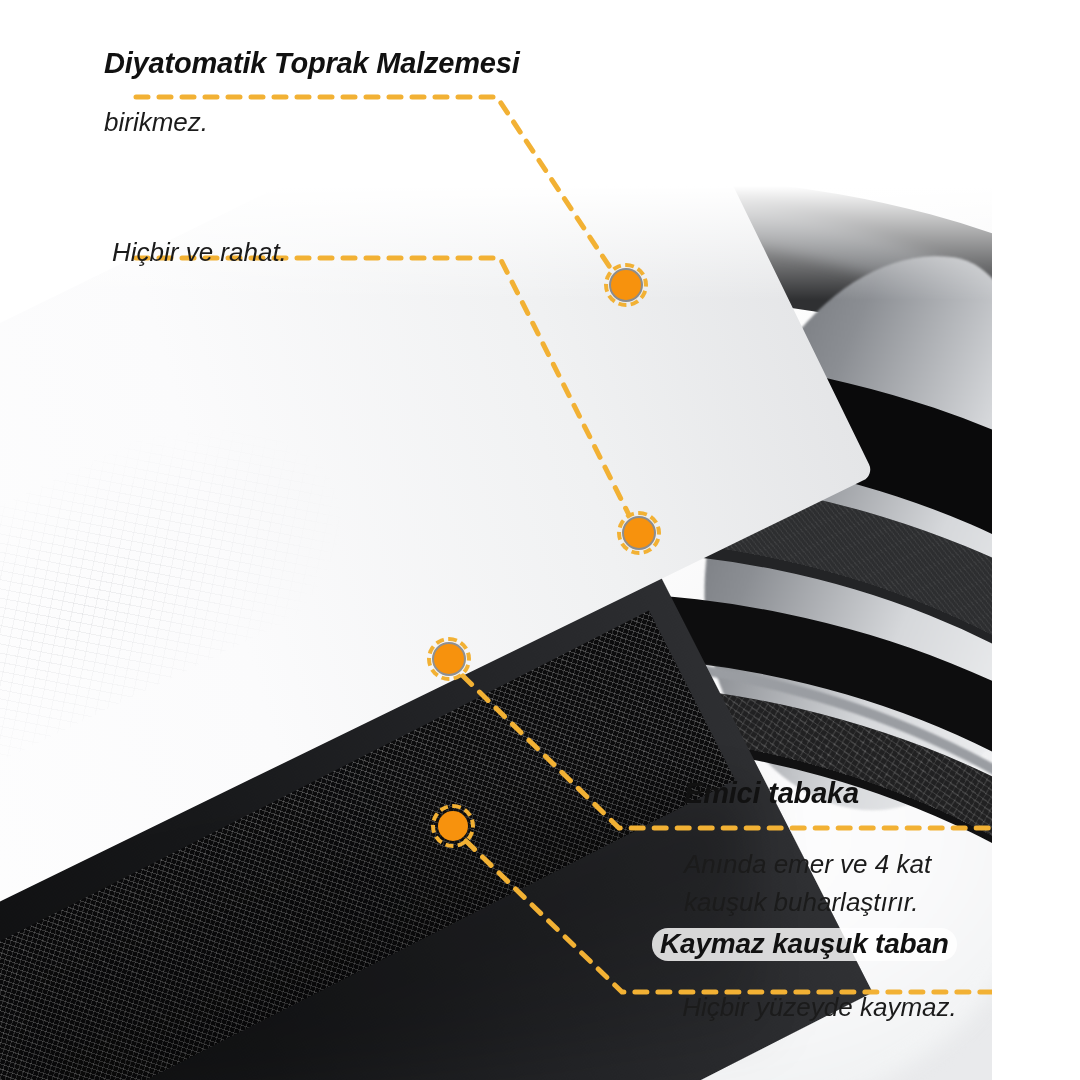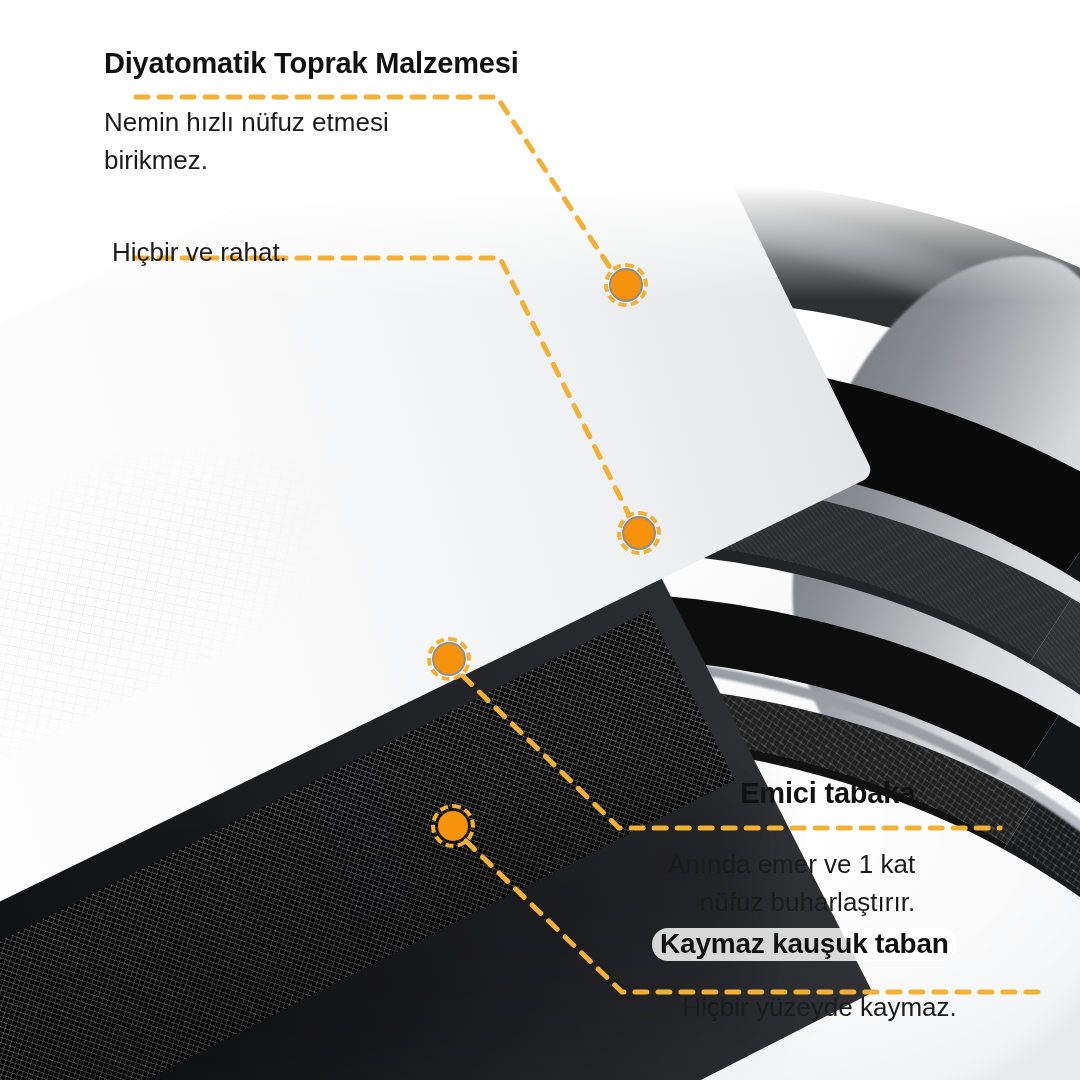--- a/index.html
+++ b/index.html
@@ -2,25 +2,26 @@
 <html><head>
 <meta charset="utf-8">
 <style>
   html, body {
     margin: 0;
     padding: 0;
     background: #ffffff;
   }
   #stage {
     position: relative;
-    width: 1080px;
+    width: 992px;
     height: 1080px;
     overflow: hidden;
     background: #8b5cf6;
     font-family: "Liberation Sans", "DejaVu Sans", sans-serif;
+    font-style: italic;
   }
 
   
   .photo {
     position: absolute;
     inset: 0;
     overflow: hidden;
   }
   .photo-bg {
     position: absolute;
@@ -269,21 +270,21 @@
   .halo {
     background: rgba(255,255,255,.82);
     border-radius: 16px;
     padding: 1px 8px;
     display: inline-block;
   }
 
   
   #callout-1 { left: 104px; top: 48px; }
   #callout-2 { left: 96px; top: 208px; }
-  #callout-3 { left: 668px; top: 778px; text-align: right; }
+  #callout-3 { left: 684px; top: 778px; text-align: left; }
   #callout-4 { left: 652px; top: 928px; text-align: right; }
 
   .co-rule { height: 10px; }
 
   
   .marker {
     position: absolute;
     width: 44px; height: 44px;
     transform: translate(-50%, -50%);
   }
@@ -355,38 +356,37 @@
         <path d="M 463 676 L 619 828 L 1000 828"></path>
 
         <path d="M 466 841 L 622 992 L 1040 992"></path>
       </g>
     </svg>
 
     <div class="callout" id="callout-1">
       <div class="co-title">Diyatomatik Toprak Malzemesi</div>
       <div class="co-rule"></div>
       <div class="co-body" style="margin-top:14px">
-        <span class="nw">Nemin hızlı nüfuz etmesi</span>
         <span class="nw">birikmez.</span>
       </div>
     </div>
 
     <div class="callout" id="callout-2">
       <div class="co-rule"></div>
       <div class="co-body" style="margin-top:16px; margin-left:16px">
         <span class="nw">Hiçbir ve rahat.</span>
       </div>
     </div>
 
     <div class="callout" id="callout-3">
       <div class="co-title">Emici tabaka</div>
       <div class="co-rule"></div>
       <div class="co-body" style="margin-top:26px">
-        <span class="nw">Anında emer ve 1 kat</span>
-        <span class="nw">nüfuz buharlaştırır.</span>
+        <span class="nw">Anında emer ve 4 kat</span>
+        <span class="nw">kauşuk buharlaştırır.</span>
       </div>
     </div>
 
     <div class="callout" id="callout-4">
       <div class="co-title small halo">Kaymaz kauşuk taban</div>
       <div class="co-rule"></div>
       <div class="co-body" style="margin-top:18px; margin-left:11px">
         <span class="nw">Hiçbir yüzeyde kaymaz.</span>
       </div>
     </div>

